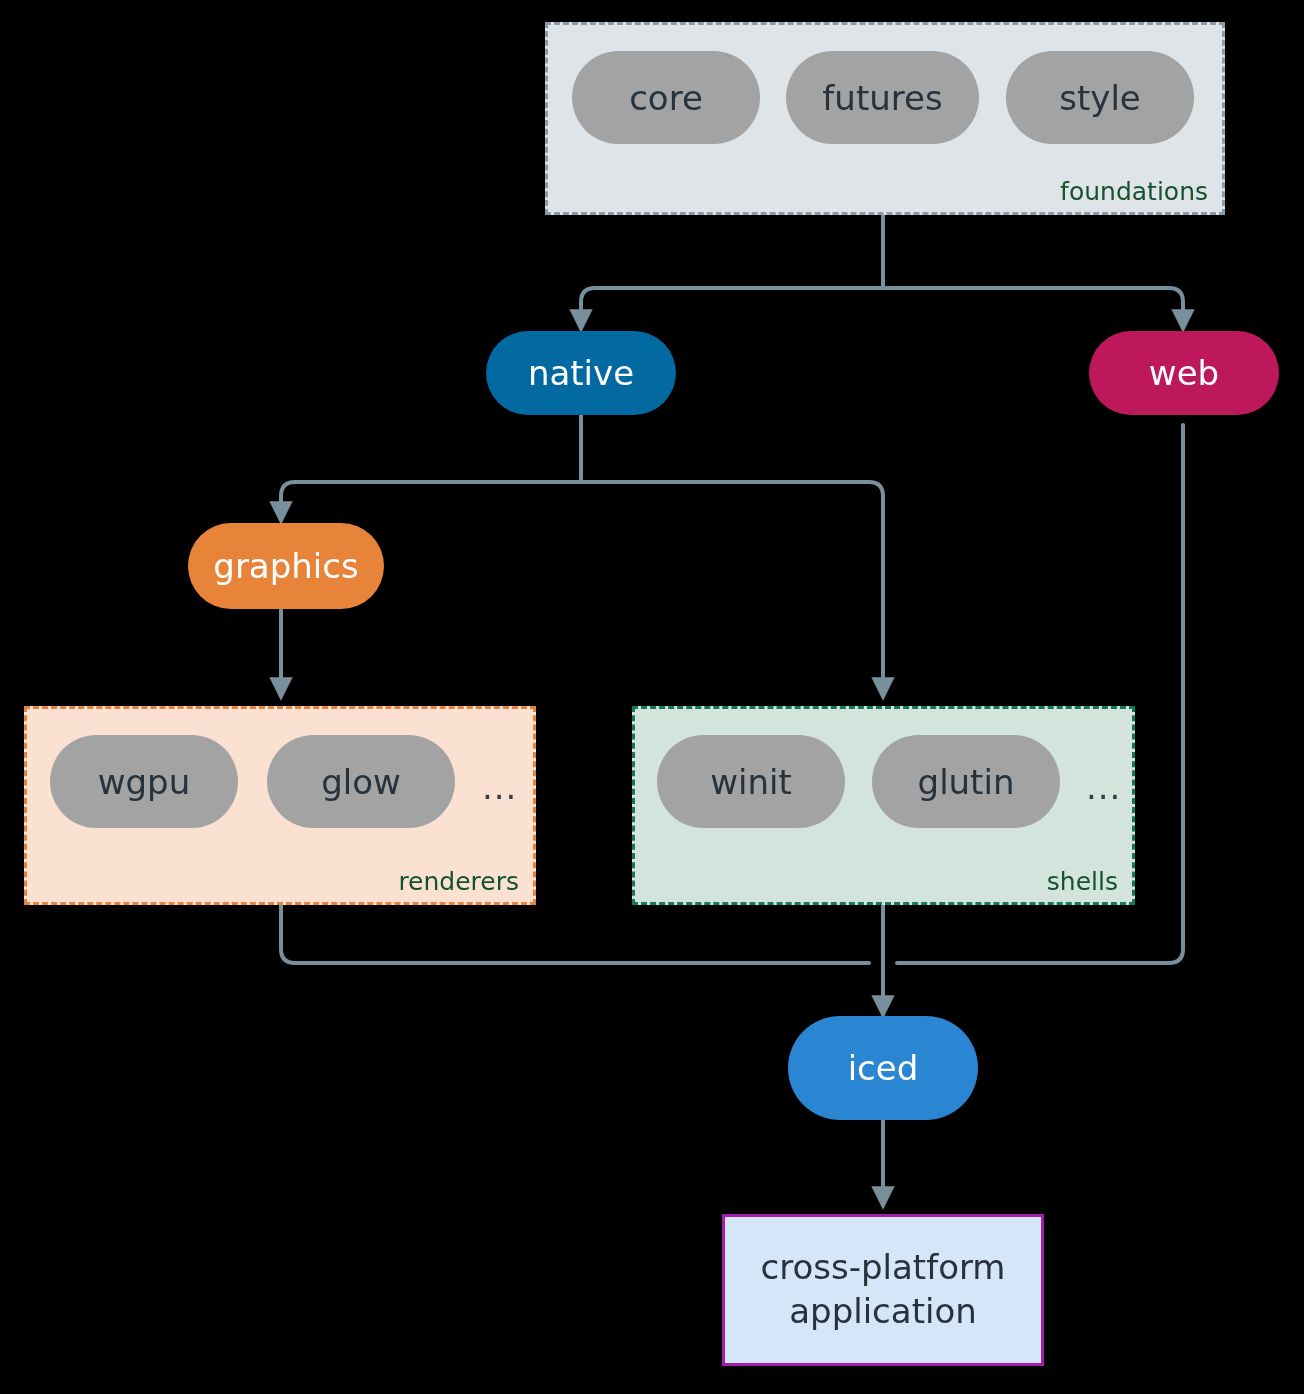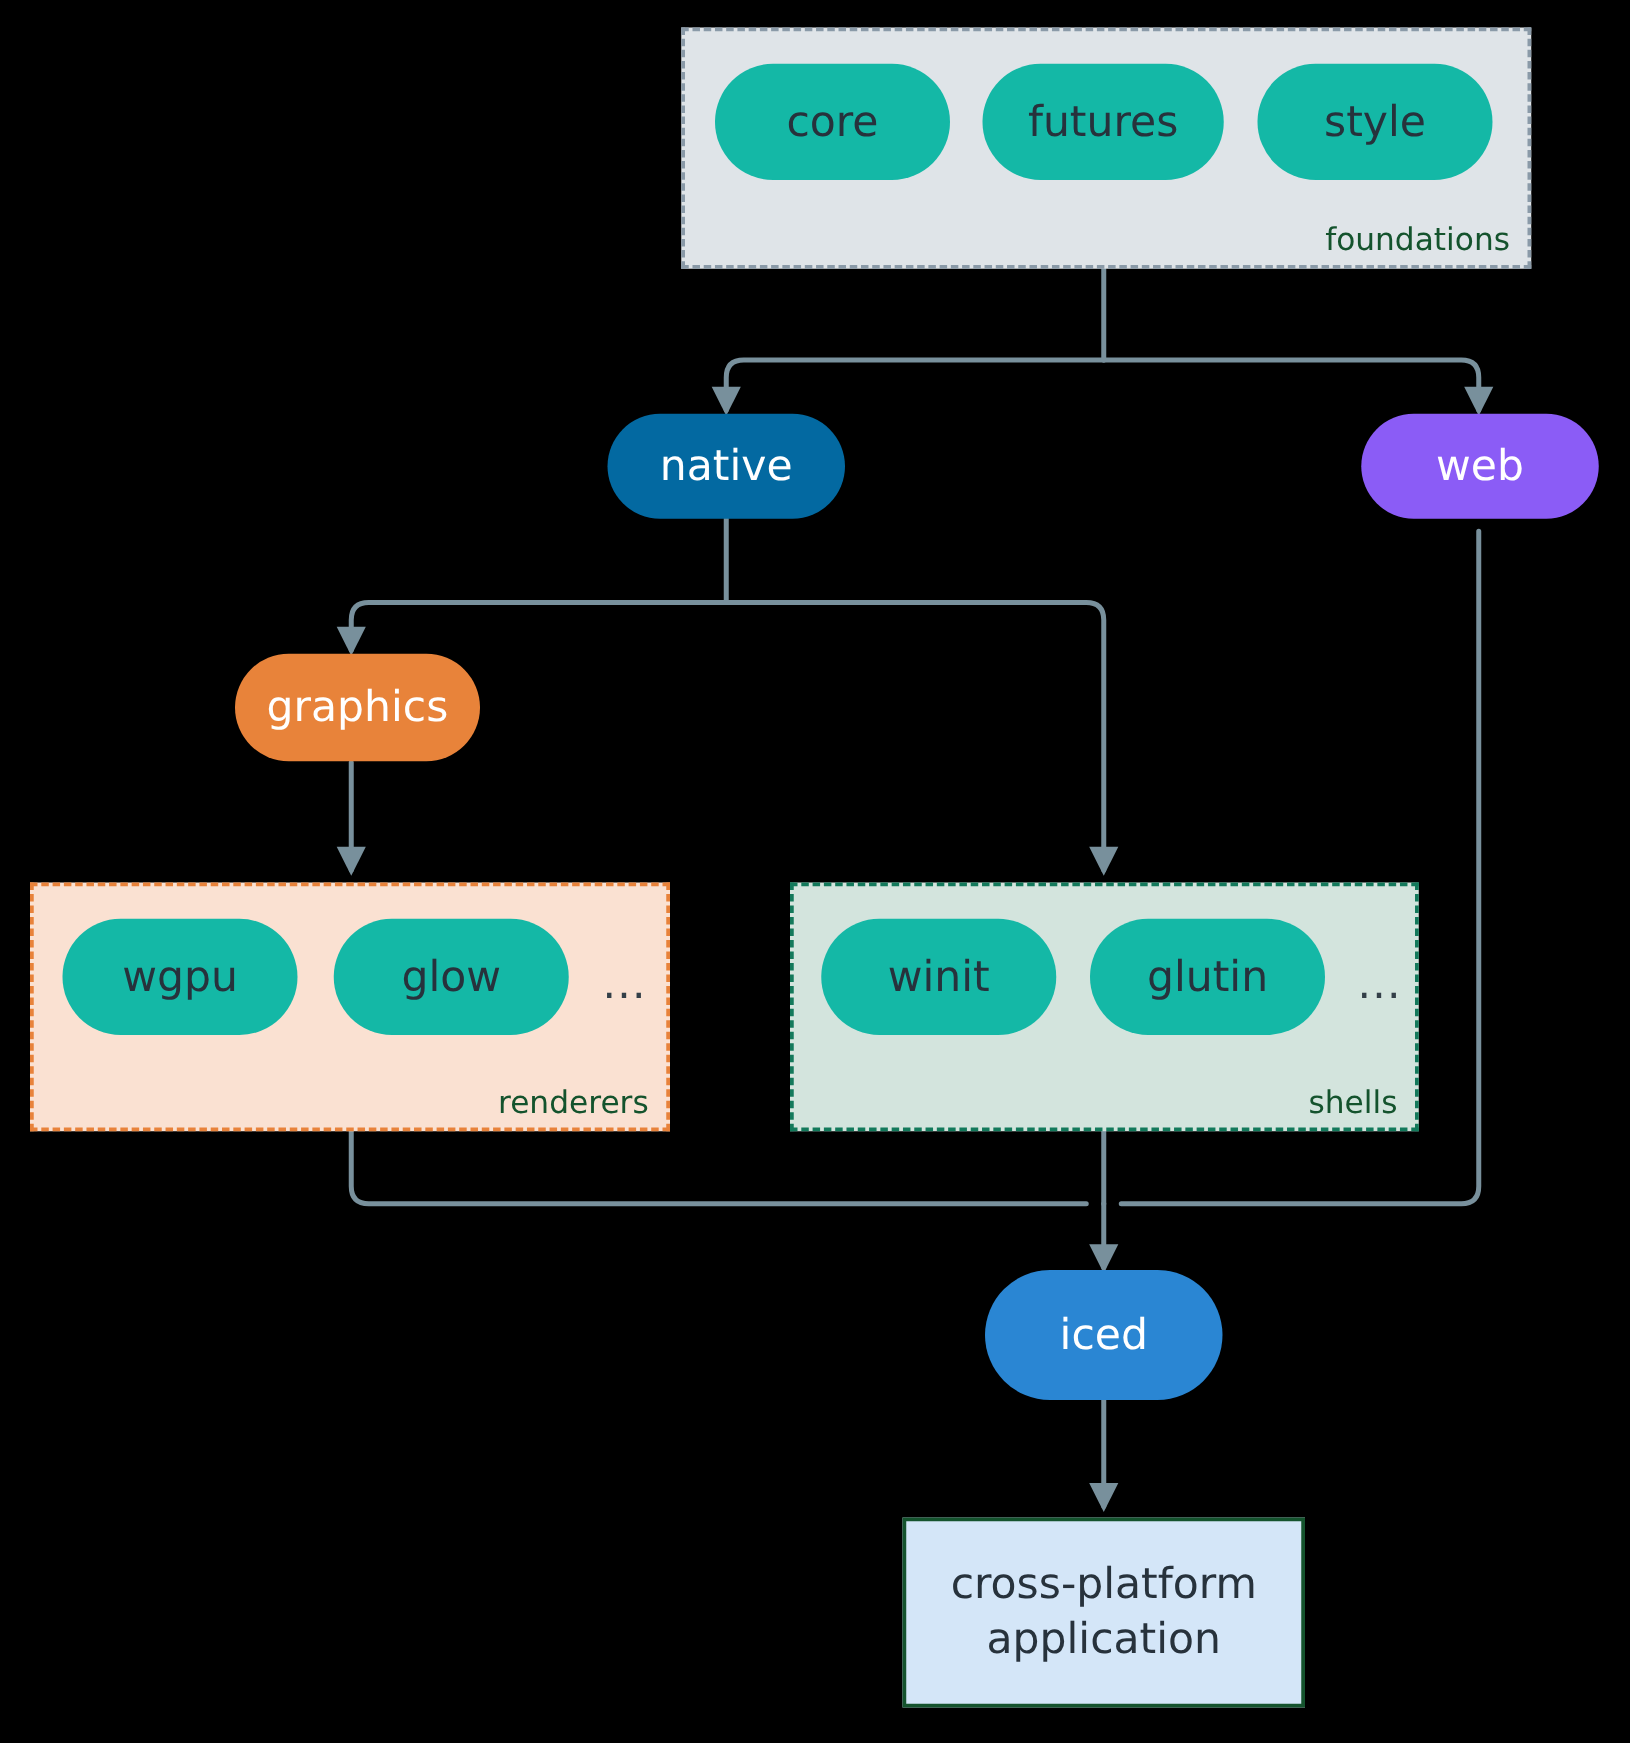--- a/index.html
+++ b/index.html
@@ -41,21 +41,21 @@
     box-sizing: border-box;
     display: flex;
     align-items: center;
     justify-content: center;
     border-radius: 999px;
     font-size: 34px;
     line-height: 1;
     white-space: nowrap;
   }
   .pill-white {
-    background: #14b8a6;
+    background: #a3a3a3;
     color: #27323c;
   }
   .node {
     position: absolute;
     box-sizing: border-box;
     display: flex;
     align-items: center;
     justify-content: center;
     border-radius: 999px;
     font-size: 34px;
@@ -133,21 +133,21 @@
   <div class="pill pill-white" style="left:786px; top:51px; width:193px; height:93px;">
     <span>futures</span>
   </div>
   <div class="pill pill-white" style="left:1006px; top:51px; width:188px; height:93px;">
     <span>style</span>
   </div>
 
   <div class="node" style="left:486px; top:331px; width:190px; height:84px; background:#0369a1;">
     <span>native</span>
   </div>
-  <div class="node" style="left:1089px; top:331px; width:190px; height:84px; background:#8b5cf6;">
+  <div class="node" style="left:1089px; top:331px; width:190px; height:84px; background:#be185d;">
     <span>web</span>
   </div>
 
   <div class="node" style="left:188px; top:523px; width:196px; height:86px; background:#e8833a;">
     <span>graphics</span>
   </div>
 
   <div class="cluster" style="left:24px; top:706px; width:512px; height:199px;
               background:#fae1d2; border:3px dashed #e8823a;">
     <span class="cluster-label">renderers</span>
@@ -170,18 +170,18 @@
   <div class="pill pill-white" style="left:872px; top:735px; width:188px; height:93px;">
     <span>glutin</span>
   </div>
   <div class="ellipsis" style="left:1086px; top:770px;"><span>...</span></div>
 
   <div class="node" style="left:788px; top:1016px; width:190px; height:104px; background:#2a86d3;">
     <span>iced</span>
   </div>
 
   <div class="rect-node" style="left:722px; top:1214px; width:322px; height:152px;
-              background:#d4e6f8; border:3px solid #14532d; color:#27323c;">
+              background:#d4e6f8; border:3px solid #a21caf; color:#27323c;">
     <span>cross-platform</span>
     <span>application</span>
   </div>
 
 </div>
 
 </body></html>

